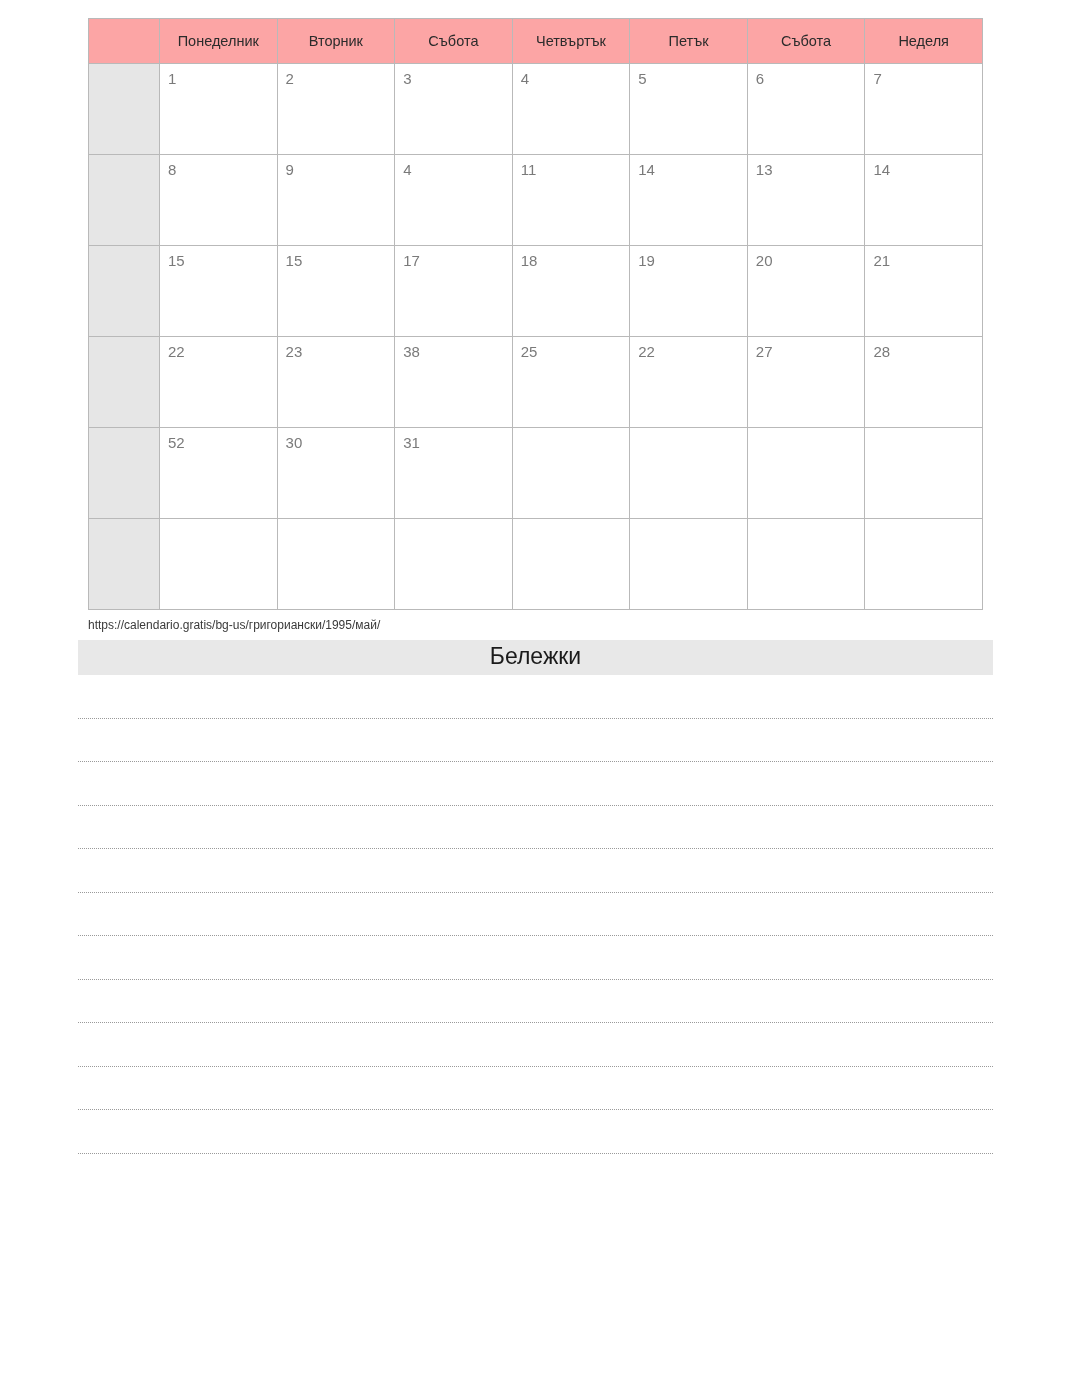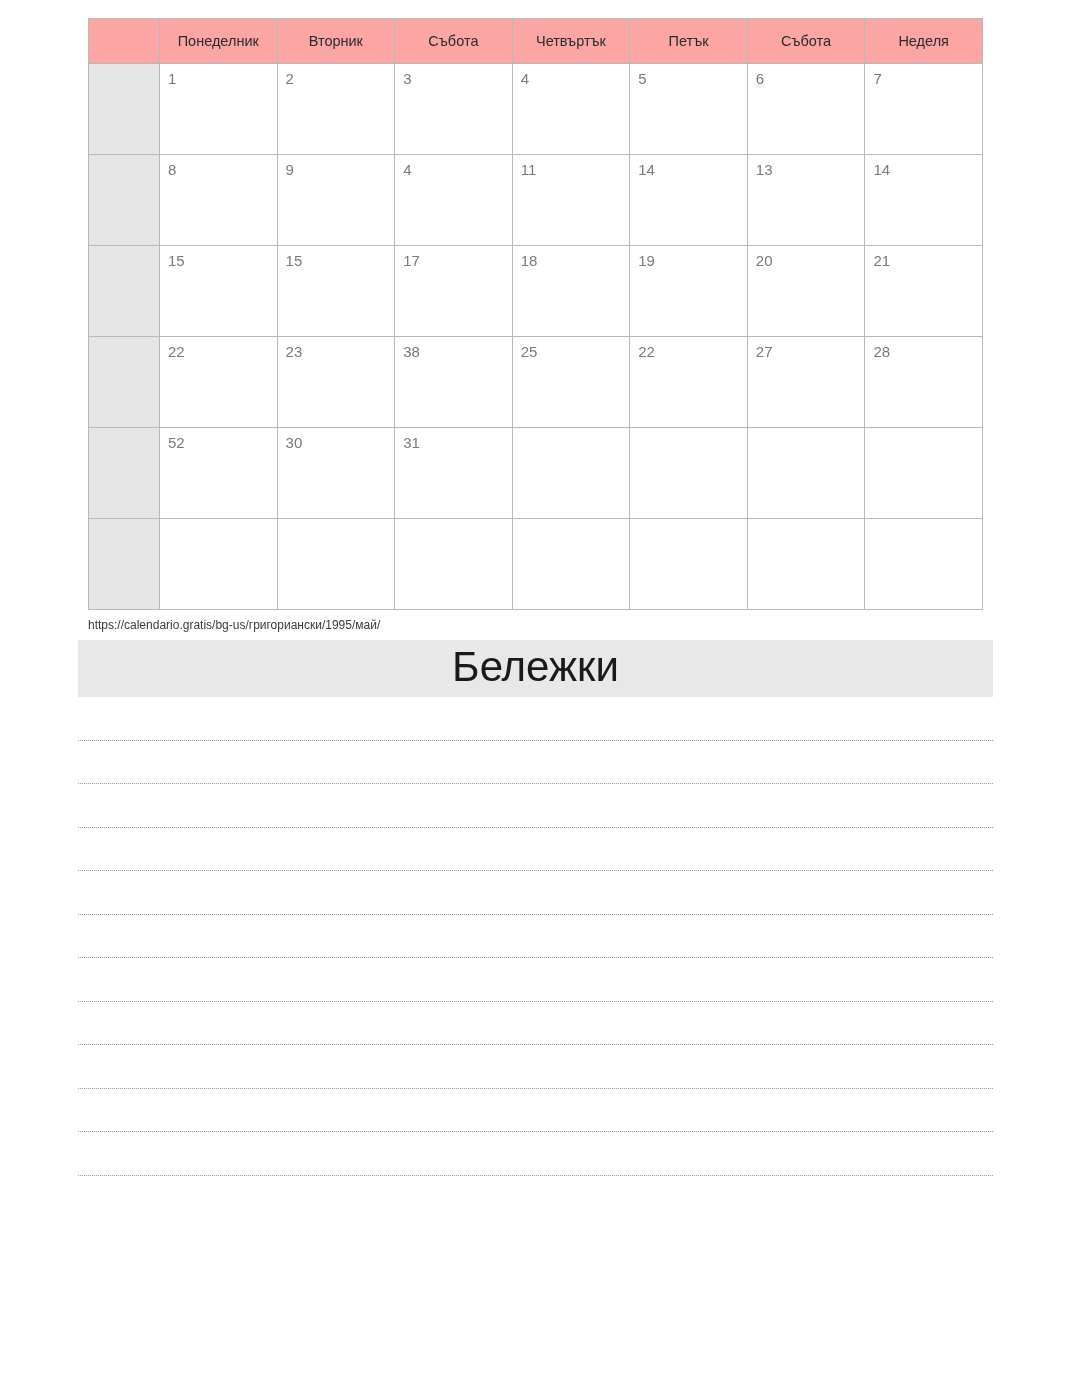--- a/index.html
+++ b/index.html
@@ -86,21 +86,21 @@
     color: #3a3a3a;
     font-family: "Liberation Sans", sans-serif;
   }
   
   .notes {
     margin: 8px 78px 0 78px;
   }
   .notes-header {
     background: #e8e8e8;
     text-align: center;
-    font-size: 42px;
+    font-size: 23px;
     color: #1a1a1a;
     padding: 3px 0 6px 0;
     line-height: 1.15;
   }
   .notes-lines {
     margin-top: 0px;
   }
   .note-line {
     height: 42.5px;
     border-bottom: 1px dotted #9a9a9a;

